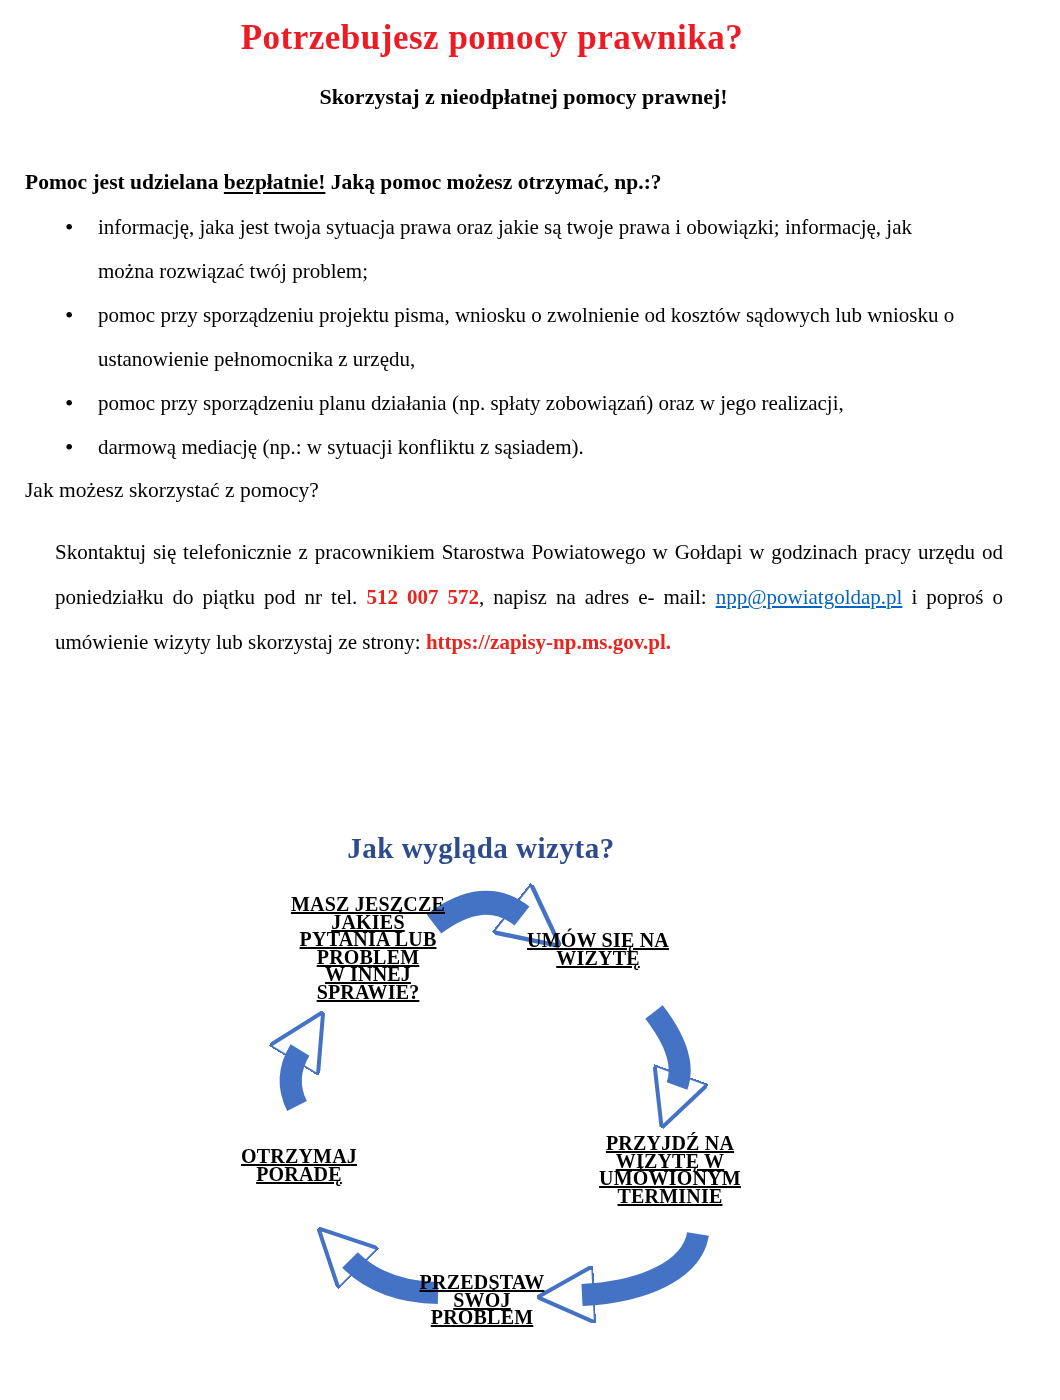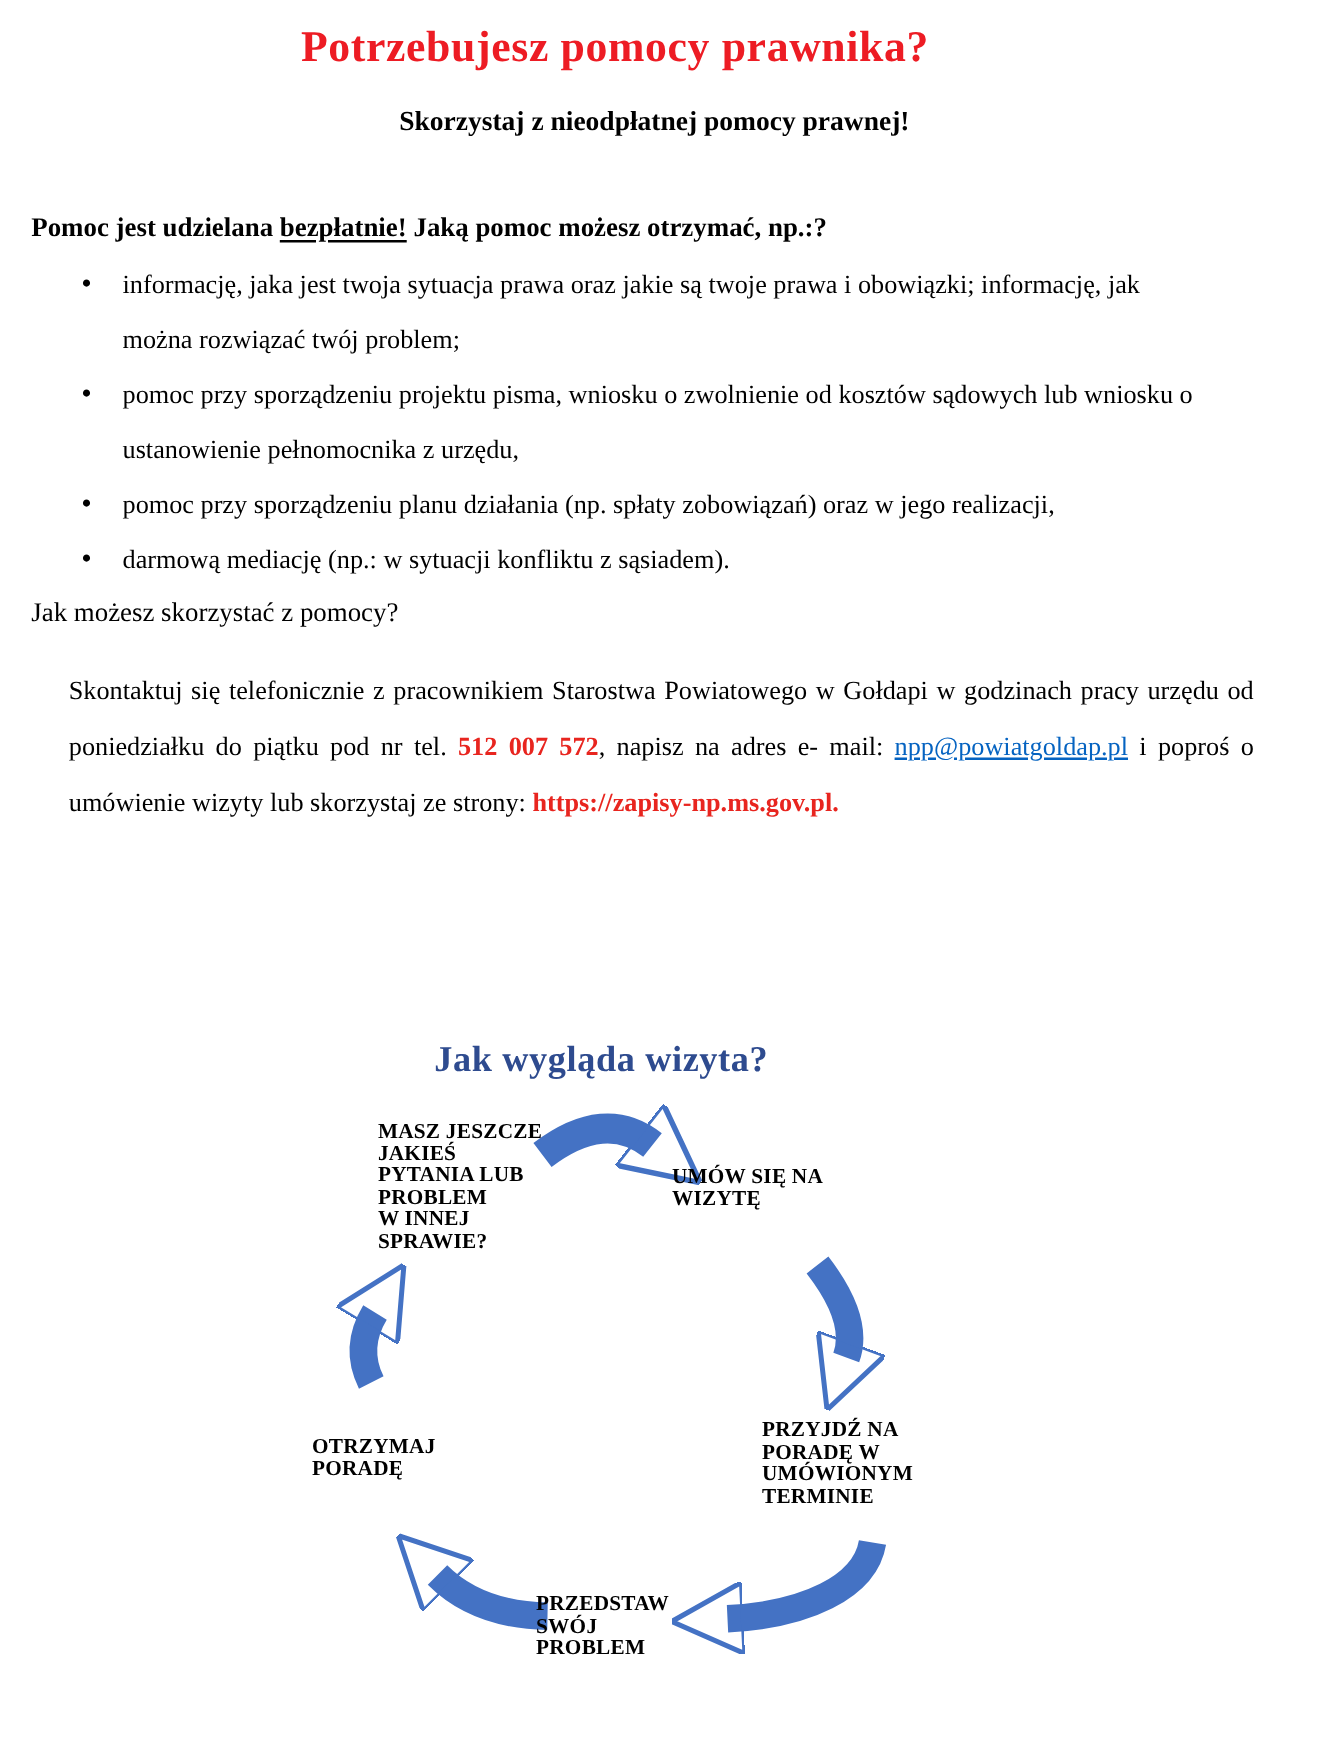--- a/index.html
+++ b/index.html
@@ -39,22 +39,22 @@
   .website{color:#e8251f;font-weight:700;}
   .diagram{position:absolute;left:0;top:820px;width:903px;height:580px;}
   .cycle-title{
     position:absolute;left:481px;top:12px;transform:translateX(-50%);
     font-size:29px;font-weight:700;color:#2e4b8f;white-space:nowrap;letter-spacing:.5px;
   }
   .cycle-svg{position:absolute;left:0;top:0;}
   .cycle-svg path{fill:none;stroke:#4472c4;}
   .step-label{
     position:absolute;transform:translateX(-50%);
-    font-size:17px;font-weight:700;line-height:17.5px;letter-spacing:.2px;
-    text-align:left;white-space:pre-line;
+    font-size:20px;font-weight:700;line-height:17.5px;letter-spacing:.2px;
+    text-align:center;white-space:pre-line;text-decoration:underline;
   }
   .step-1{left:368px;top:76px;}
   .step-2{left:598px;top:112px;}
   .step-3{left:670px;top:315px;}
   .step-4{left:482px;top:454px;}
   .step-5{left:299px;top:328px;}
 </style>
 </head>
 <body>
 
@@ -93,21 +93,21 @@
 
   <div class="step-label step-1">MASZ JESZCZE
 JAKIEŚ
 PYTANIA LUB
 PROBLEM
 W INNEJ
 SPRAWIE?</div>
   <div class="step-label step-2">UMÓW SIĘ NA
 WIZYTĘ</div>
   <div class="step-label step-3">PRZYJDŹ NA
-PORADĘ W
+WIZYTĘ W
 UMÓWIONYM
 TERMINIE</div>
   <div class="step-label step-4">PRZEDSTAW
 SWÓJ
 PROBLEM</div>
   <div class="step-label step-5">OTRZYMAJ
 PORADĘ</div>
 </div>
 
 </body></html>

